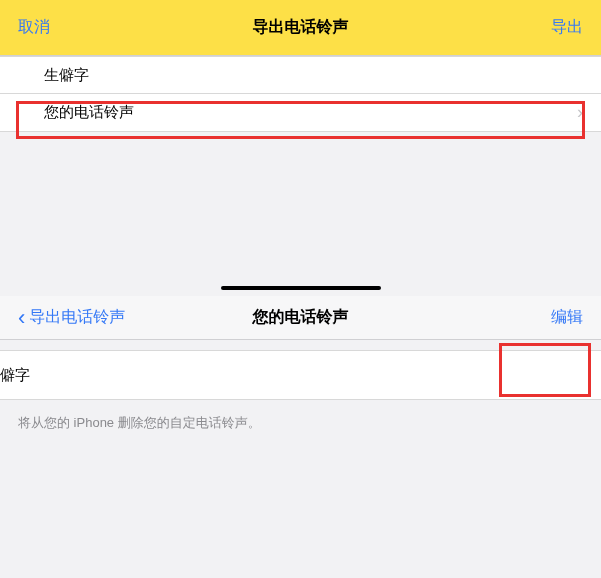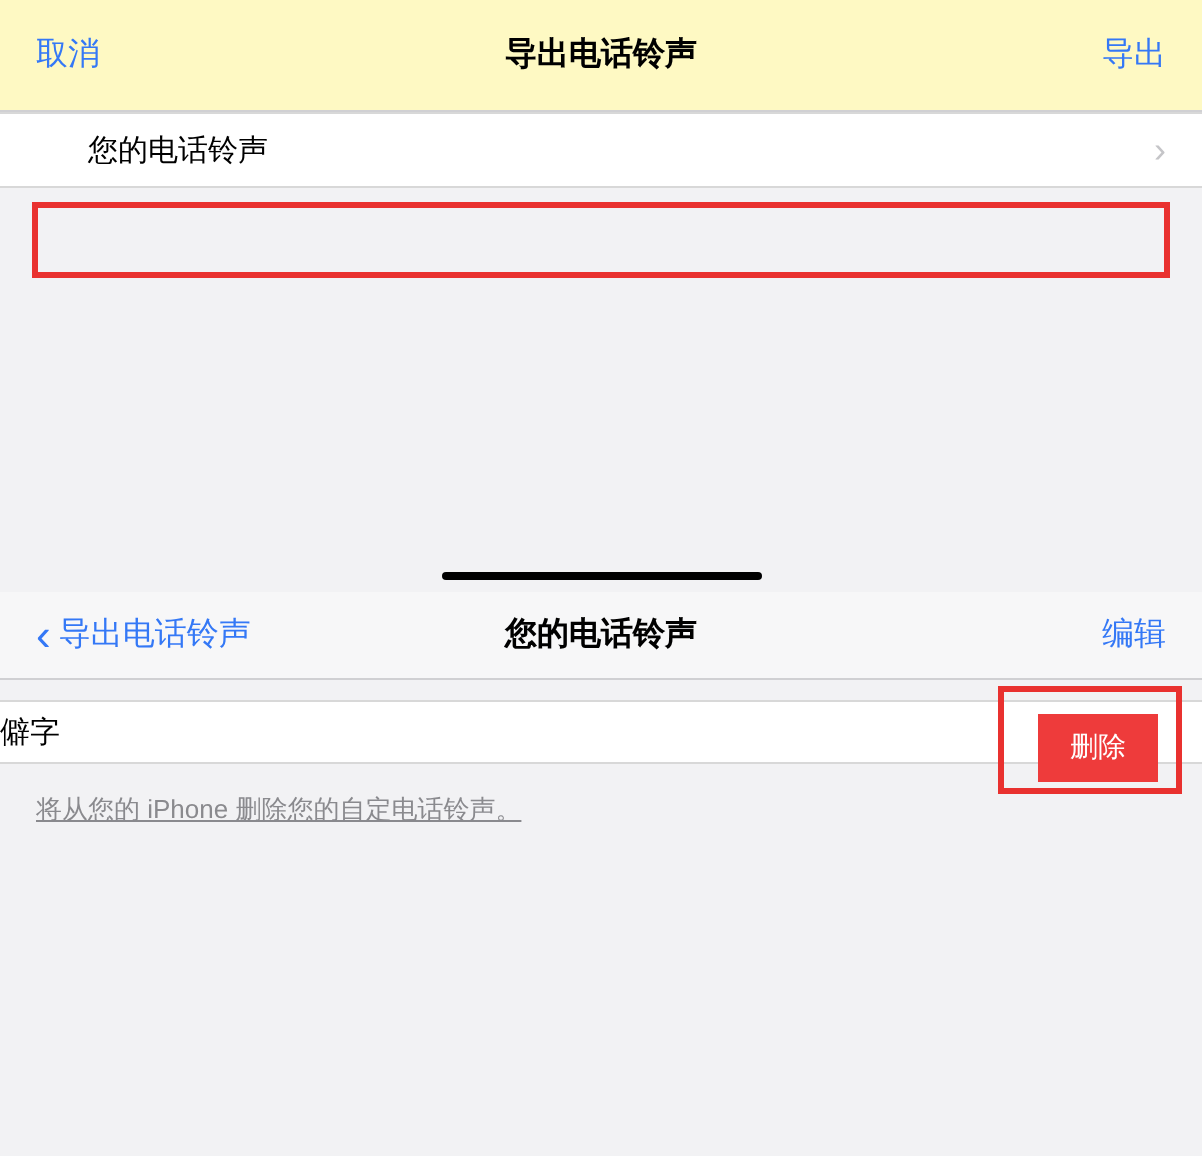--- a/index.html
+++ b/index.html
@@ -13,21 +13,21 @@
       height: 578px;
       background: #f2f2f4;
       position: relative;
       overflow: hidden;
     }
     .screen1 {
       width: 100%;
     }
     .nav-bar {
       height: 56px;
-      background: #fef9c3;
+      background: #fde047;
       border-bottom: 1px solid #d0d0d3;
       display: flex;
       align-items: center;
       justify-content: space-between;
       padding: 0 18px;
     }
     .nav-left, .nav-right {
       color: #3478f6;
       font-size: 16px;
       display: flex;
@@ -100,21 +100,21 @@
       height: 44px;
       background: #f7f7f8;
       border-bottom: 1px solid #d0d0d3;
       display: flex;
       align-items: center;
       justify-content: space-between;
       padding: 0 18px;
       position: relative;
     }
     .swipe-row {
-      height: 32px;
+      height: 50px;
       background: #fff;
       border-top: 1px solid #d8d8d8;
       border-bottom: 1px solid #d8d8d8;
       display: flex;
       align-items: center;
       position: relative;
       margin-top: 10px;
     }
     .swipe-label {
       font-size: 15px;
@@ -146,31 +146,33 @@
       display: flex;
       align-items: center;
       padding: 0 18px 0 44px;
       font-size: 15px;
       color: #000;
     }
     .footer-note {
       padding: 14px 18px;
       color: #8a8a8e;
       font-size: 13px;
-      text-decoration: underline;
     }
   </style>
 </head>
 <body>
 
 <div class="screen1">
   <div class="nav-bar">
     <div class="nav-left">取消</div>
     <div class="nav-title">导出电话铃声</div>
     <div class="nav-right">导出</div>
+  </div>
+  <div class="cell">
+    <span>生僻字</span>
   </div>
   <div class="cell">
     <span>您的电话铃声</span>
     <span class="chevron-right">›</span>
   </div>
 </div>
 
 <div class="highlight-box-1"></div>
 
 <div class="home-indicator"></div>
@@ -179,17 +181,16 @@
   <div class="nav-bar2">
     <div class="nav-left">
       <span class="nav-back-chevron">‹</span>
       <span>导出电话铃声</span>
     </div>
     <div class="nav-title">您的电话铃声</div>
     <div class="nav-right">编辑</div>
   </div>
   <div class="swipe-row">
     <span class="swipe-label">僻字</span>
-    <button class="delete-btn">删除</button>
   </div>
   <div class="footer-note">将从您的 iPhone 删除您的自定电话铃声。</div>
   <div class="highlight-box-2"></div>
 </div>
 
 </body></html>

